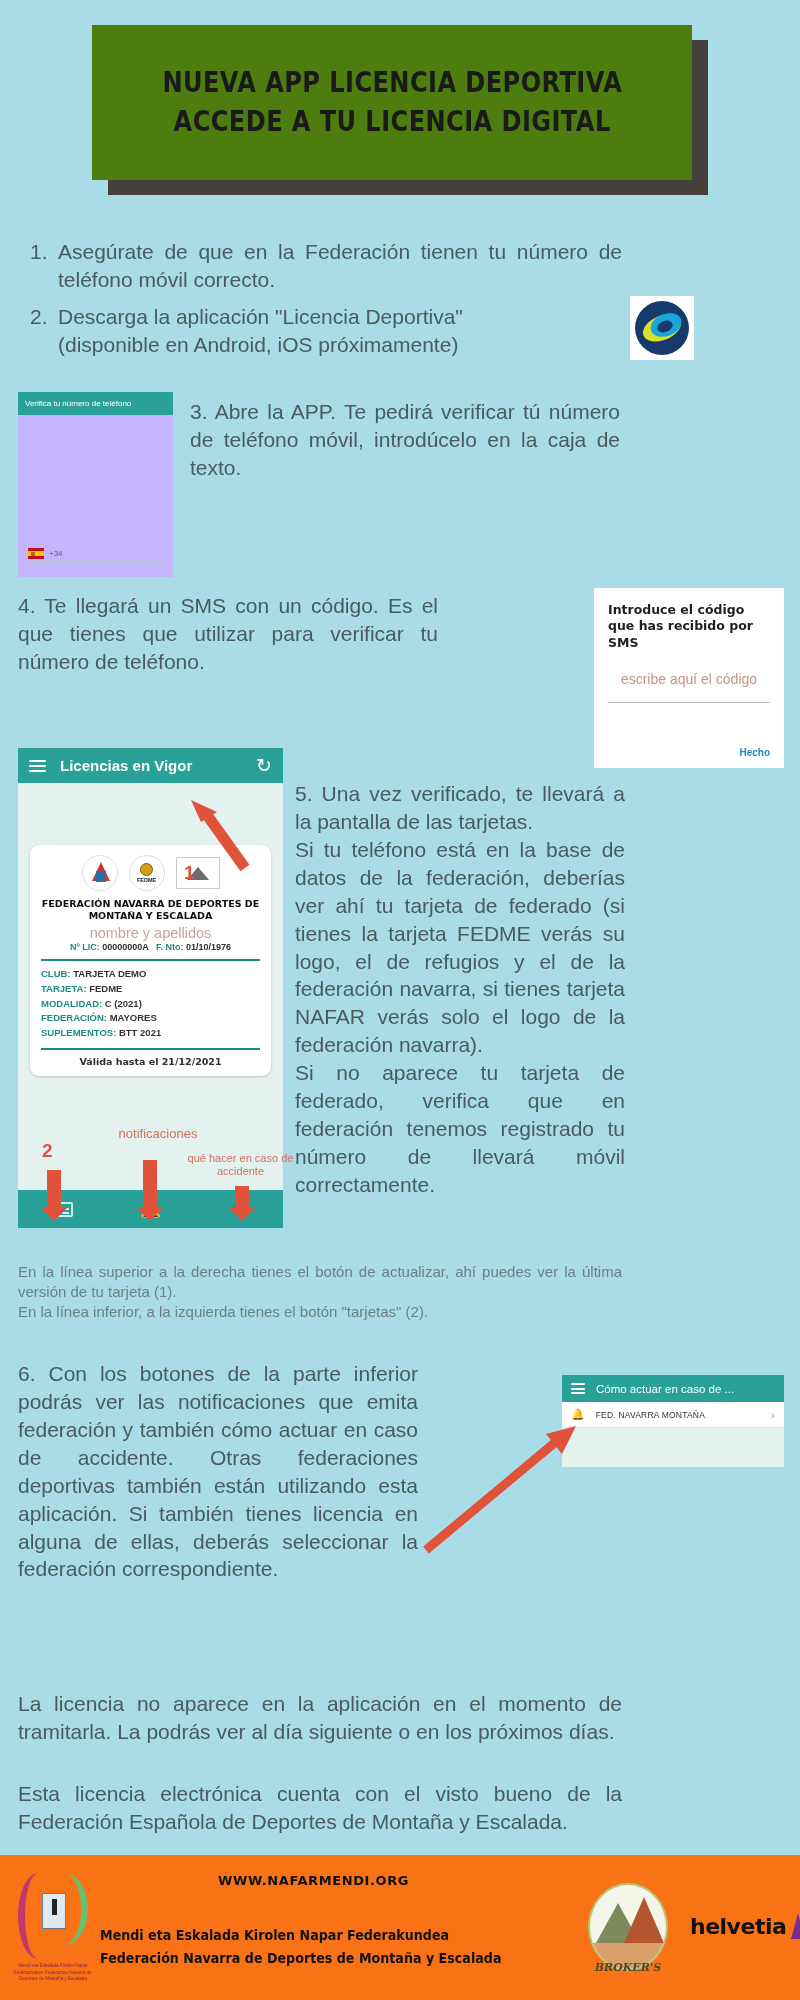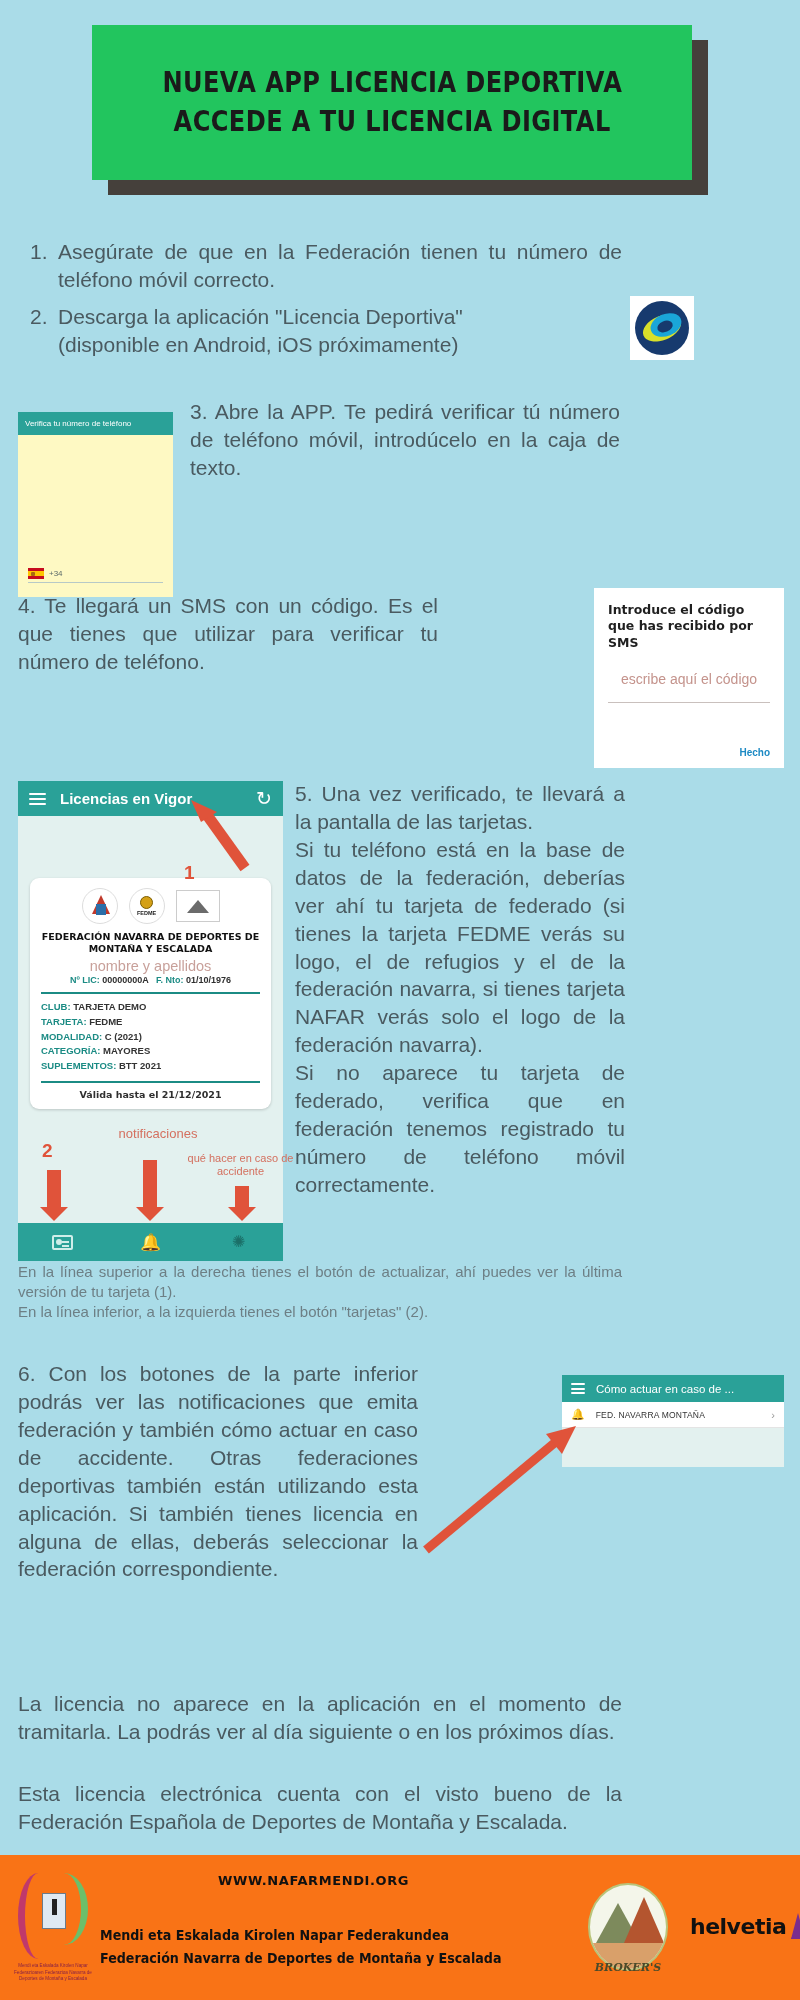--- a/index.html
+++ b/index.html
@@ -34,21 +34,21 @@
   .title-shadow {
     position: absolute;
     left: 108px; top: 40px;
     width: 600px; height: 155px;
     background: #45403b;
   }
   .title-box {
     position: absolute;
     left: 92px; top: 25px;
     width: 600px; height: 155px;
-    background: #22c55e;
+    background: #4d7c0f;
     display: flex;
     flex-direction: column;
     align-items: center;
     justify-content: center;
   }
   .title-line {
     font-family: "DejaVu Sans", sans-serif;
     font-weight: bold;
     font-size: 28px;
     letter-spacing: 0.5px;
@@ -118,23 +118,23 @@
     left: 22px; top: 20px;
     width: 16px; height: 11px;
     border-radius: 50%;
     background: #173a6e;
     transform: rotate(-22deg);
   }
 
   
   .phone1 {
     position: absolute;
-    left: 18px; top: 412px;
+    left: 18px; top: 392px;
     width: 155px; height: 185px;
-    background: #fef9c3;
+    background: #c4b5fd;
     overflow: hidden;
   }
   .phone1-bar {
     height: 23px;
     background: #2aa198;
     color: #fff;
     font-size: 8px;
     display: flex;
     align-items: center;
     padding-left: 7px;
@@ -218,21 +218,21 @@
     margin-top: auto;
     align-self: flex-end;
     color: #1d8ac4;
     font-size: 10px;
     font-weight: bold;
   }
 
   
   .phone2 {
     position: absolute;
-    left: 18px; top: 781px;
+    left: 18px; top: 748px;
     width: 265px; height: 480px;
     background: #e3f1ef;
     overflow: hidden;
   }
   .phone2-bar {
     height: 35px;
     background: #2aa198;
     display: flex;
     align-items: center;
     padding: 0 11px;
@@ -618,21 +618,21 @@
         <b>Nº LIC:</b>
         <span>00000000A</span>
         &nbsp;
         <b>F. Nto:</b>
         <span>01/10/1976</span>
       </div>
       <div class="card-hr"></div>
       <div class="card-row"><b>CLUB:</b> <span>TARJETA DEMO</span></div>
       <div class="card-row"><b>TARJETA:</b> <span>FEDME</span></div>
       <div class="card-row"><b>MODALIDAD:</b> <span>C (2021)</span></div>
-      <div class="card-row"><b>CATEGORÍA:</b> <span>MAYORES</span></div>
+      <div class="card-row"><b>FEDERACIÓN:</b> <span>MAYORES</span></div>
       <div class="card-row"><b>SUPLEMENTOS:</b> <span>BTT 2021</span></div>
       <div class="card-hr"></div>
       <div class="card-valid">Válida hasta el 21/12/2021</div>
     </div>
 
     <div class="tabbar">
       <span class="tab">
           <span class="tab-card-ic"></span>
         </span>
       <span class="tab">
@@ -655,21 +655,21 @@
 
   <div class="anno-lbl" style="left:78px; top:1126px; width:160px;">notificaciones</div>
   <div class="arrow-down" style="left:143px; top:1160px; height:48px;"></div>
 
   <div class="anno-lbl" style="left:168px; top:1152px; width:145px; font-size:11px;">qué hacer en caso de accidente</div>
   <div class="arrow-down" style="left:235px; top:1186px; height:22px;"></div>
 
   <div class="step5">
     <p class="body-text">5. Una vez verificado, te llevará a la pantalla de las tarjetas.</p>
     <p class="body-text">Si tu teléfono está en la base de datos de la federación, deberías ver ahí tu tarjeta de federado (si tienes la tarjeta FEDME verás su logo, el de refugios y el de la federación navarra, si tienes tarjeta NAFAR verás solo el logo de la federación navarra).</p>
-    <p class="body-text">Si no aparece tu tarjeta de federado, verifica que en federación tenemos registrado tu número de teléfono móvil correctamente.</p>
+    <p class="body-text">Si no aparece tu tarjeta de federado, verifica que en federación tenemos registrado tu número de llevará móvil correctamente.</p>
   </div>
 
   <div class="note">
     <div>En la línea superior a la derecha tienes el botón de actualizar, ahí puedes ver la última versión de tu tarjeta (1).</div>
     <div>En la línea inferior, a la izquierda tienes el botón "tarjetas" (2).</div>
   </div>
 
   <div class="step6 body-text">6. Con los botones de la parte inferior podrás ver las notificaciones que emita federación y también cómo actuar en caso de accidente. Otras federaciones deportivas también están utilizando esta aplicación. Si también tienes licencia en alguna de ellas, deberás seleccionar la federación correspondiente.</div>
 
   <div class="phone3">

